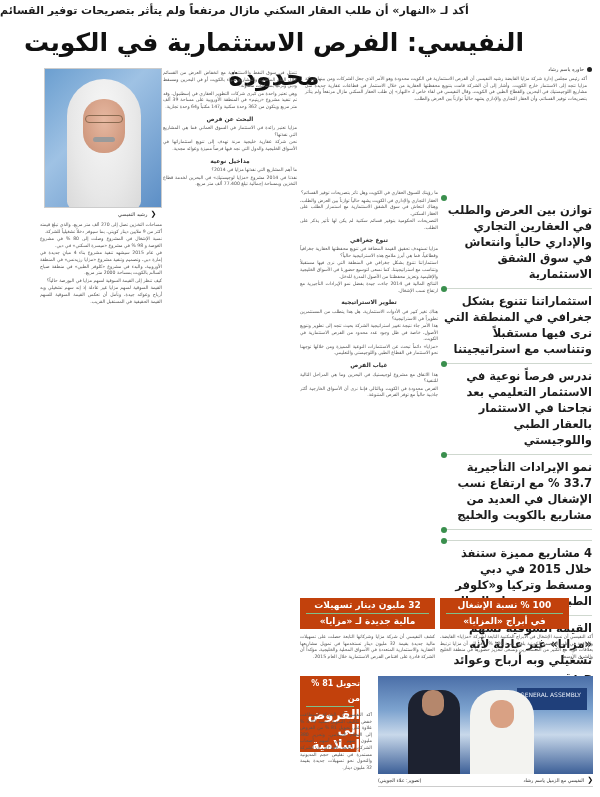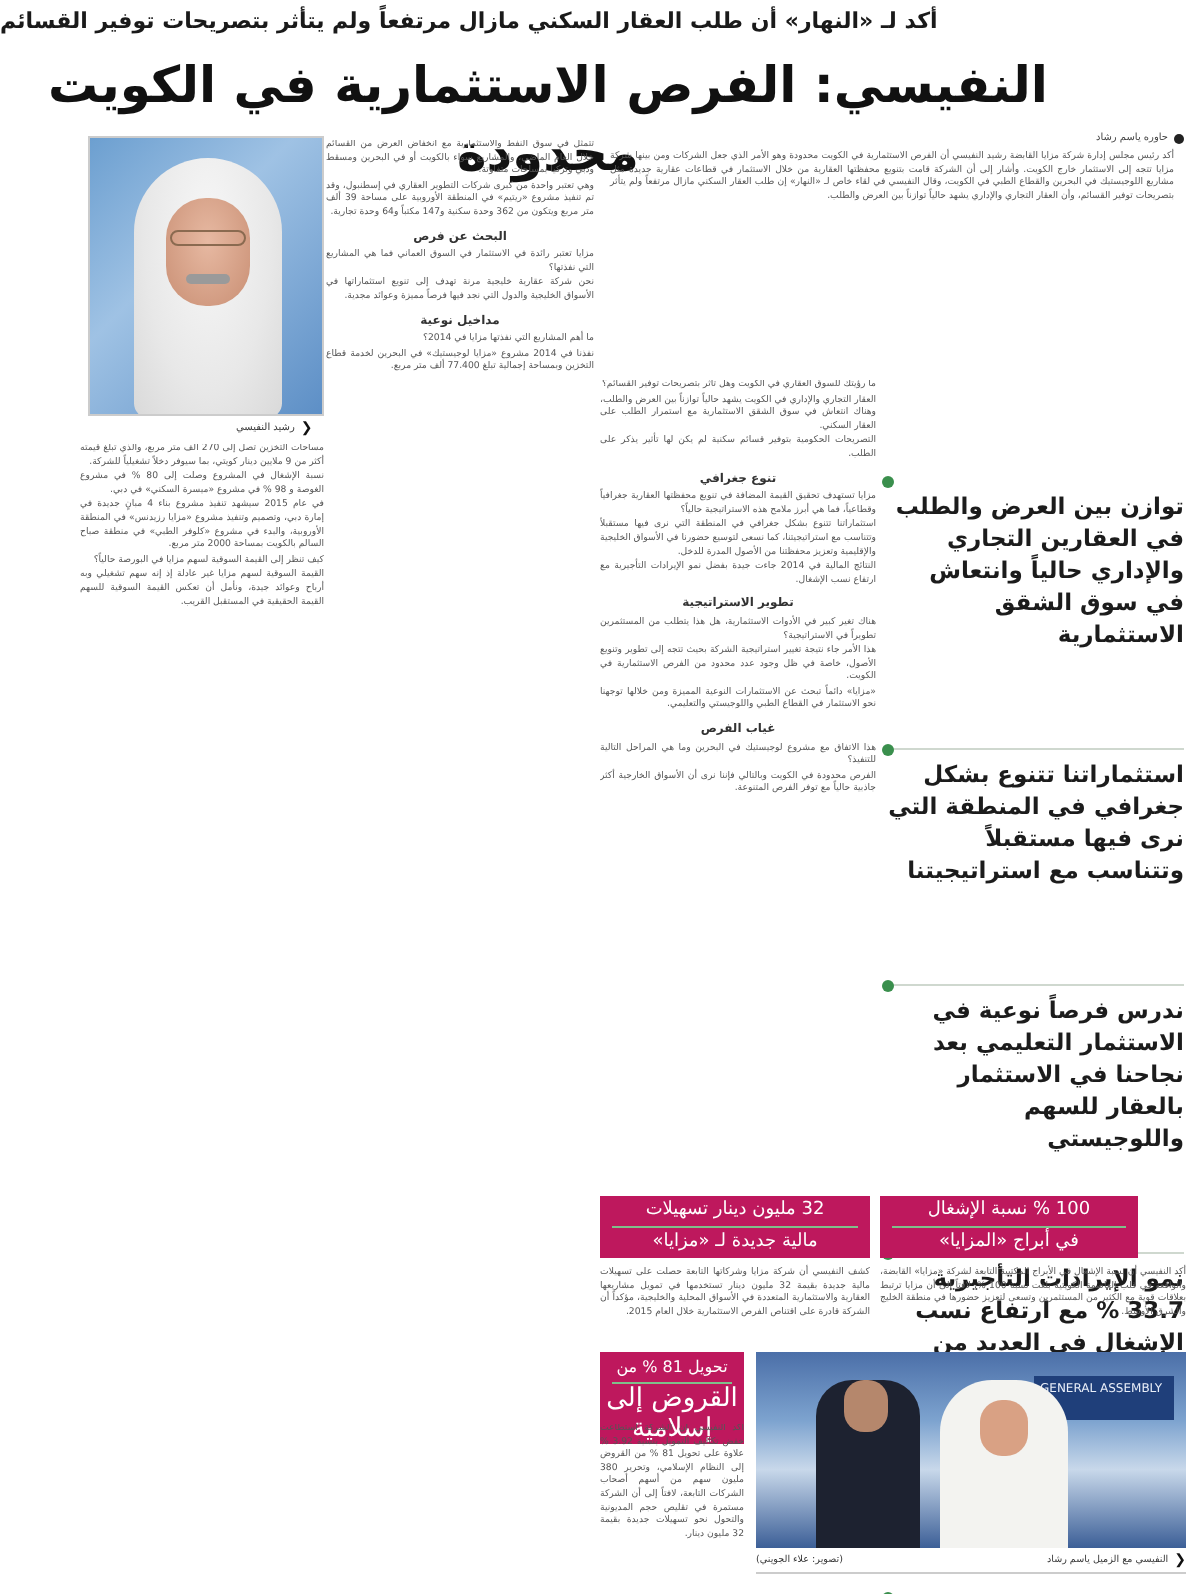--- a/index.html
+++ b/index.html
@@ -17,37 +17,37 @@
 
   .text { font-size: 4.6px; line-height: 6.6px; color: #555; text-align: justify; }
   .text p { margin-bottom: 1px; }
   .sub { font-size: 6px; font-weight: bold; color: #333; text-align: center; margin: 5px 0 3px; }
 
   .intro { position: absolute; top: 74px; left: 155px; width: 445px; padding: 0 8px 0 5px; }
   .col { position: absolute; }
 
   
   .hl-col { position: absolute; top: 198px; right: 8px; width: 148px; }
-  .hl-item { border-top: 1px solid #cfd8cf; padding: 4px 0 6px; position: relative; margin-top: 43px; }
+  .hl-item { border-top: 1px solid #cfd8cf; padding: 4px 0 6px; position: relative; }
   .hl-item:first-child { border-top: none; }
   .hl-dot { position: absolute; top: -3px; left: -3px; width: 6px; height: 6px; border-radius: 50%; background: #3a8f4d; }
   .hl-text { font-size: 11.5px; font-weight: bold; line-height: 16px; color: #1c1c1c; text-align: right; }
 
   .photo1 { position: absolute; top: 68px; left: 44px; width: 118px; height: 140px;
     background: linear-gradient(135deg, #6c9fd0 0%, #9fc2e4 40%, #5d8fc6 100%); overflow: hidden; border: 1px solid #ccc; }
   .photo1 .head { position: absolute; left: 22px; top: 10px; width: 74px; height: 130px;
     background: radial-gradient(ellipse at 50% 30%, #f7f7f7 0%, #e8e8e8 60%, #d9d9d9 100%); border-radius: 40px 40px 8px 8px; }
   .photo1 .face { position: absolute; left: 38px; top: 30px; width: 42px; height: 54px; border-radius: 20px;
     background: radial-gradient(ellipse at 50% 40%, #e7b9a2 0%, #c98f74 100%); }
   .photo1 .glasses { position: absolute; left: 40px; top: 46px; width: 38px; height: 8px; border: 1px solid #8a6a50; border-radius: 4px; }
   .photo1 .mustache { position: absolute; left: 48px; top: 68px; width: 22px; height: 5px; background: #9a9a9a; border-radius: 3px; }
   .cap1 { position: absolute; top: 210px; left: 118px; width: 44px; font-size: 5px; color: #333; display: flex; gap: 3px; align-items: center; justify-content: flex-end; }
   .arrow { font-size: 7px; font-weight: bold; color: #111; }
 
-  .green-box { position: absolute; background: #be185d; color: #fff; text-align: center; font-weight: normal; }
+  .green-box { position: absolute; background: #c2410c; color: #fff; text-align: center; font-weight: bold; }
   .green-box .l1, .green-box .l2 { display: block; font-size: 9px; line-height: 15px; }
   .green-box .sep { height: 1px; background: #7fbf8a; margin: 0 6px; }
 
   .photo2 { position: absolute; top: 676px; left: 378px; width: 215px; height: 98px; overflow: hidden;
     background: linear-gradient(180deg, #4b6fa8 0%, #7da3cf 35%, #c8d8ea 60%, #3c5f97 100%); }
   .photo2 .banner { position: absolute; right: 6px; top: 12px; width: 70px; height: 22px; background: #1f3f7a; color:#e8eef8; font-size:6px; padding:3px; direction: ltr; }
   .photo2 .man1 { position: absolute; left: 30px; top: 14px; width: 52px; height: 84px; background: #1d2230; border-radius: 18px 18px 0 0; }
   .photo2 .man1 .face { position: absolute; left: 14px; top: 0; width: 22px; height: 26px; background: #b5876c; border-radius: 10px; }
   .photo2 .man2 { position: absolute; left: 92px; top: 14px; width: 64px; height: 84px; background: #f3f3f0; border-radius: 26px 26px 0 0; }
   .photo2 .man2 .face { position: absolute; left: 20px; top: 10px; width: 24px; height: 28px; background: #d9a184; border-radius: 11px; }
@@ -73,21 +73,21 @@
   <div class="hl-item">
       <span class="hl-dot"></span>
       <div class="hl-text">توازن بين العرض والطلب في العقارين التجاري والإداري حالياً وانتعاش في سوق الشقق الاستثمارية</div>
     </div>
   <div class="hl-item">
       <span class="hl-dot"></span>
       <div class="hl-text">استثماراتنا تتنوع بشكل جغرافي في المنطقة التي نرى فيها مستقبلاً وتتناسب مع استراتيجيتنا</div>
     </div>
   <div class="hl-item">
       <span class="hl-dot"></span>
-      <div class="hl-text">ندرس فرصاً نوعية في الاستثمار التعليمي بعد نجاحنا في الاستثمار بالعقار للسهم واللوجيستي</div>
+      <div class="hl-text">ندرس فرصاً نوعية في الاستثمار التعليمي بعد نجاحنا في الاستثمار بالعقار الطبي واللوجيستي</div>
     </div>
   <div class="hl-item">
       <span class="hl-dot"></span>
       <div class="hl-text">نمو الإيرادات التأجيرية 33.7 % مع ارتفاع نسب الإشغال في العديد من مشاريع بالكويت والخليج</div>
     </div>
   <div class="hl-item">
       <span class="hl-dot"></span>
     </div>
   <div class="hl-item">
       <span class="hl-dot"></span>
@@ -157,21 +157,21 @@
 
 <div class="green-box" style="top:598px; left:300px; width:135px;">
   <span class="l1">32 مليون دينار تسهيلات</span>
   <div class="sep"></div>
   <span class="l2">مالية جديدة لـ «مزايا»</span>
 </div>
 <div class="col text" style="top:634px; left:300px; width:135px;">
   <p>كشف النفيسي أن شركة مزايا وشركاتها التابعة حصلت على تسهيلات مالية جديدة بقيمة 32 مليون دينار تستخدمها في تمويل مشاريعها العقارية والاستثمارية المتعددة في الأسواق المحلية والخليجية، مؤكداً أن الشركة قادرة على اقتناص الفرص الاستثمارية خلال العام 2015.</p>
 </div>
 
-<div class="green-box" style="top:676px; left:300px; width:72px;">
+<div class="green-box" style="top:676px; left:300px; width:60px;text-align:right;">
   <span class="l1" style="font-size:8px;">تحويل 81 % من</span>
   <div class="sep"></div>
   <span class="l2" style="font-size:13px;">القروض إلى إسلامية</span>
 </div>
 <div class="col text" style="top:712px; left:300px; width:72px; height:80px; overflow:hidden;">
   <p>أكد النفيسي أن الشركة استطاعت خفض تكاليف التمويل بنسبة 3.92 % علاوة على تحويل 81 % من القروض إلى النظام الإسلامي، وتحرير 380 مليون سهم من أسهم أصحاب الشركات التابعة، لافتاً إلى أن الشركة مستمرة في تقليص حجم المديونية والتحول نحو تسهيلات جديدة بقيمة 32 مليون دينار.</p>
 </div>
 
 <div class="photo2">
   <div class="banner">GENERAL ASSEMBLY</div>

